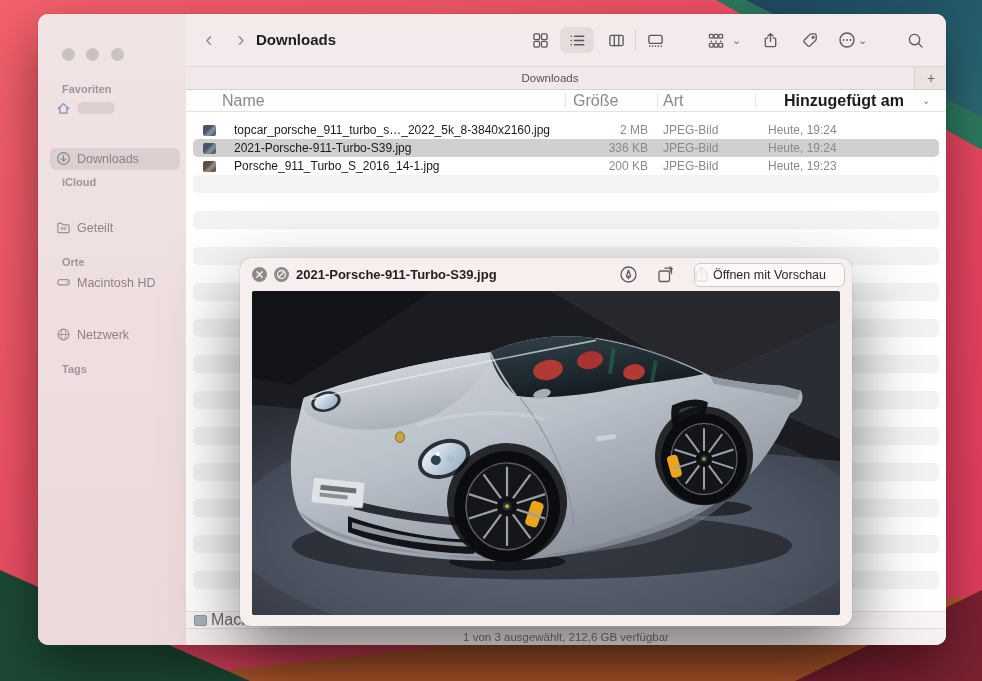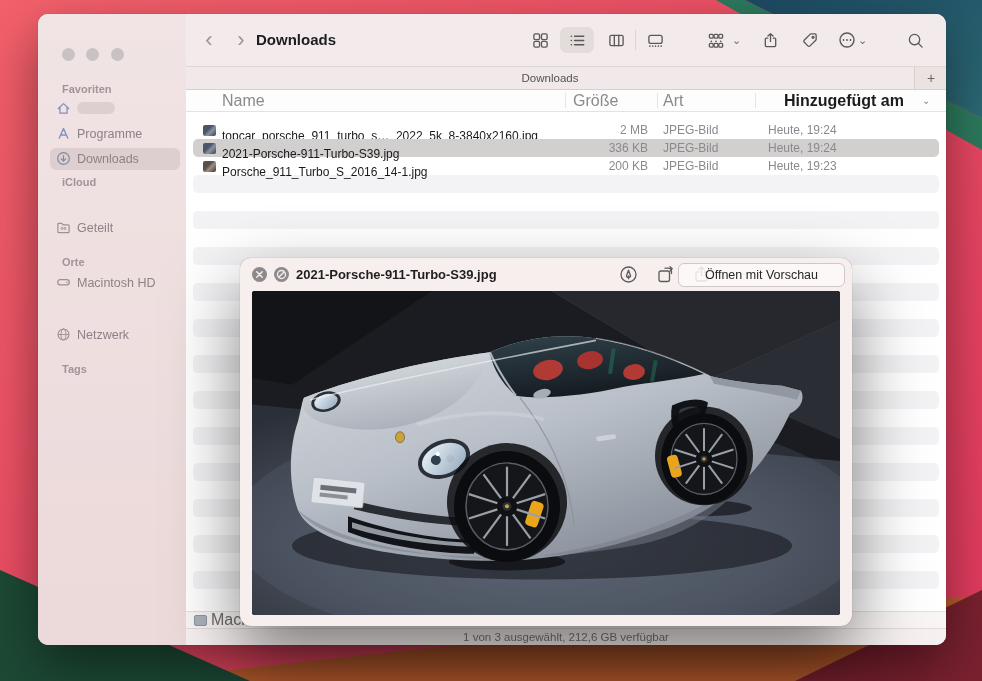--- a/index.html
+++ b/index.html
@@ -49,38 +49,38 @@
   #sort-chev{left:736px;top:0;line-height:21px;font-size:10px;color:#8a8a8e;}
   
   #listbody{left:0;top:98px;width:760px;height:499px;background:#fff;overflow:hidden;}
   .stripe{position:absolute;left:7px;right:7px;height:18px;border-radius:5px;background:var(--stripe_gray,#f3f3f5);}
   .file-row{position:absolute;left:0;right:0;height:18px;line-height:18px;font-size:12px;color:#1a1a1c;}
   .file-row::before{content:"";position:absolute;left:7px;right:7px;top:0;height:18px;border-radius:5px;}
   .file-row.selected::before{background:var(--selection_gray,#d2cfcf);}
   .fr-cell{position:absolute;white-space:nowrap;}
   .fr-thumb{left:17px;top:3.5px;width:13px;height:11px;border-radius:2px;
             background:linear-gradient(135deg,#4a5668 40%,#8a93a2 60%,#3c4350);}
-  .fr-name{left:36px;margin-top:6px;}
+  .fr-name{left:48px;}
   .fr-size{left:380px;width:82px;text-align:right;color:#8a8a8e;}
   .fr-kind{left:477px;color:#8a8a8e;}
   .fr-date{left:582px;color:#8a8a8e;}
   
   #pathbar{left:0;top:597px;width:760px;height:17px;background:#faf5f5;border-top:1px solid #e6dede;box-sizing:border-box;}
   #pathitem{left:8px;top:0;line-height:16px;font-size:16px;color:#6e6a6a;}
   #pathitem .pic{display:inline-block;width:11px;height:9px;border-radius:2px;background:#aab2bd;border:1px solid #8d95a0;vertical-align:-1px;margin-right:4px;}
   #statusbar{left:0;top:614px;width:760px;height:17px;background:#f6f0f0;border-top:1px solid #e3dada;box-sizing:border-box;
              text-align:center;line-height:16px;font-size:11.5px;color:#7a7575;}
   
   #ql{left:240px;top:258px;width:612px;height:368px;border-radius:11px;background:#f7efee;
       box-shadow:0 30px 70px rgba(0,0,0,.5),0 0 1px rgba(0,0,0,.4);}
   .qlcirc{top:9px;width:15px;height:15px;}
   #ql-title{left:56px;top:0;line-height:33px;font-size:13px;font-weight:bold;color:#211e1f;white-space:nowrap;}
   .ql-ic{top:7px;width:19px;height:19px;}
   .ql-ic svg{stroke:#5f5a5c;fill:none;stroke-width:1.3;stroke-linecap:round;stroke-linejoin:round;}
-  #ql-open{right:7px;top:5px;height:22px;line-height:22px;padding:0 26px;border-radius:6px;
+  #ql-open{right:7px;top:5px;height:22px;line-height:22px;padding:0 18px;border-radius:6px;
            background:rgba(253,249,249,.85);border:1px solid #d2c7c7;font-size:12.5px;color:#2a2627;}
   #ql-img{left:12px;top:33px;width:588px;height:324px;border-radius:3px;overflow:hidden;background:var(--img_bg,#191b20);}
 </style>
 </head>
 <body>
 
 <div class="abs" id="desktop">
   <svg width="982" height="681" viewBox="0 0 982 681">
     <defs>
       <linearGradient id="wpbase" x1="0" y1="0" x2="1" y2="1">
@@ -112,25 +112,20 @@
     </div>
 
     <div class="abs sb-head" style="top:68px">Favoriten</div>
 
     <div class="abs sb-item" style="top:84px">
       <svg width="15" height="15" viewBox="0 0 16 16">
         <path d="M2.5,8 L8,2.8 L13.5,8 M4.2,7 V13 H11.8 V7" stroke="#8291b6" stroke-width="1.4" fill="none" stroke-linecap="round" stroke-linejoin="round"></path>
       </svg><span class="sb-redacted"></span>
     </div>
 
-    <div class="abs sb-item" style="top:109px">
-      <svg width="15" height="15" viewBox="0 0 16 16">
-        <path d="M8,2.8 L12.6,13 M8,2.8 L3.4,13 M5.2,9.6 H10.8" stroke="#8291b6" stroke-width="1.4" fill="none" stroke-linecap="round" stroke-linejoin="round"></path>
-      </svg><span>Programme</span>
-    </div>
 
     <div class="abs sb-item sel" style="top:134px">
       <svg width="15" height="15" viewBox="0 0 16 16">
         <circle cx="8" cy="8" r="6.2" stroke="#7f8b9d" stroke-width="1.3" fill="none"></circle>
         <path d="M8,4.8 V10.6 M5.6,8.4 L8,10.8 L10.4,8.4" stroke="#7f8b9d" stroke-width="1.3" fill="none" stroke-linecap="round" stroke-linejoin="round"></path>
       </svg><span>Downloads</span>
     </div>
 
     <div class="abs sb-head" style="top:161px">iCloud</div>
 

